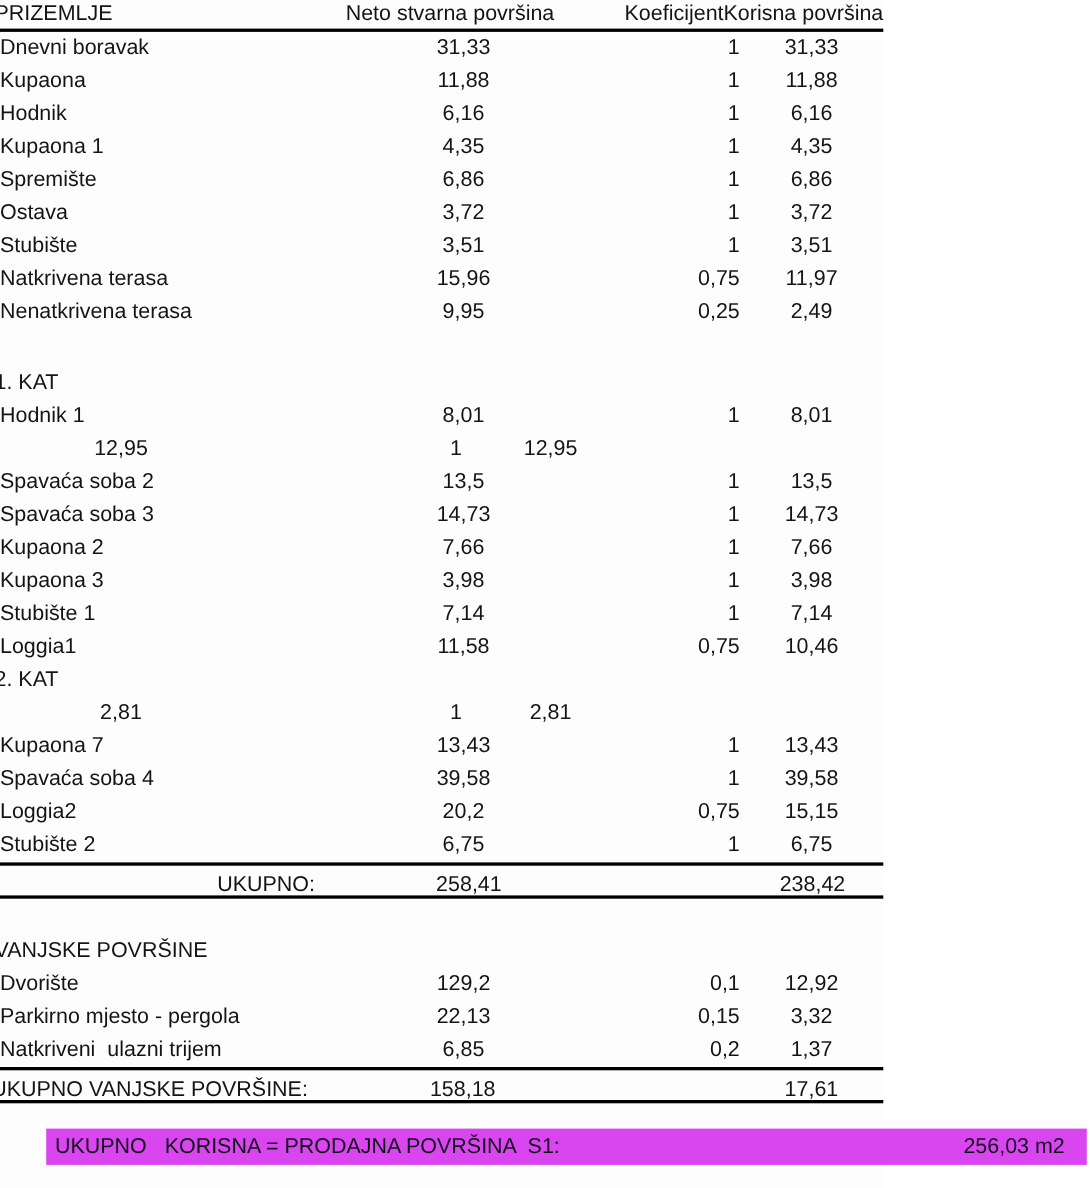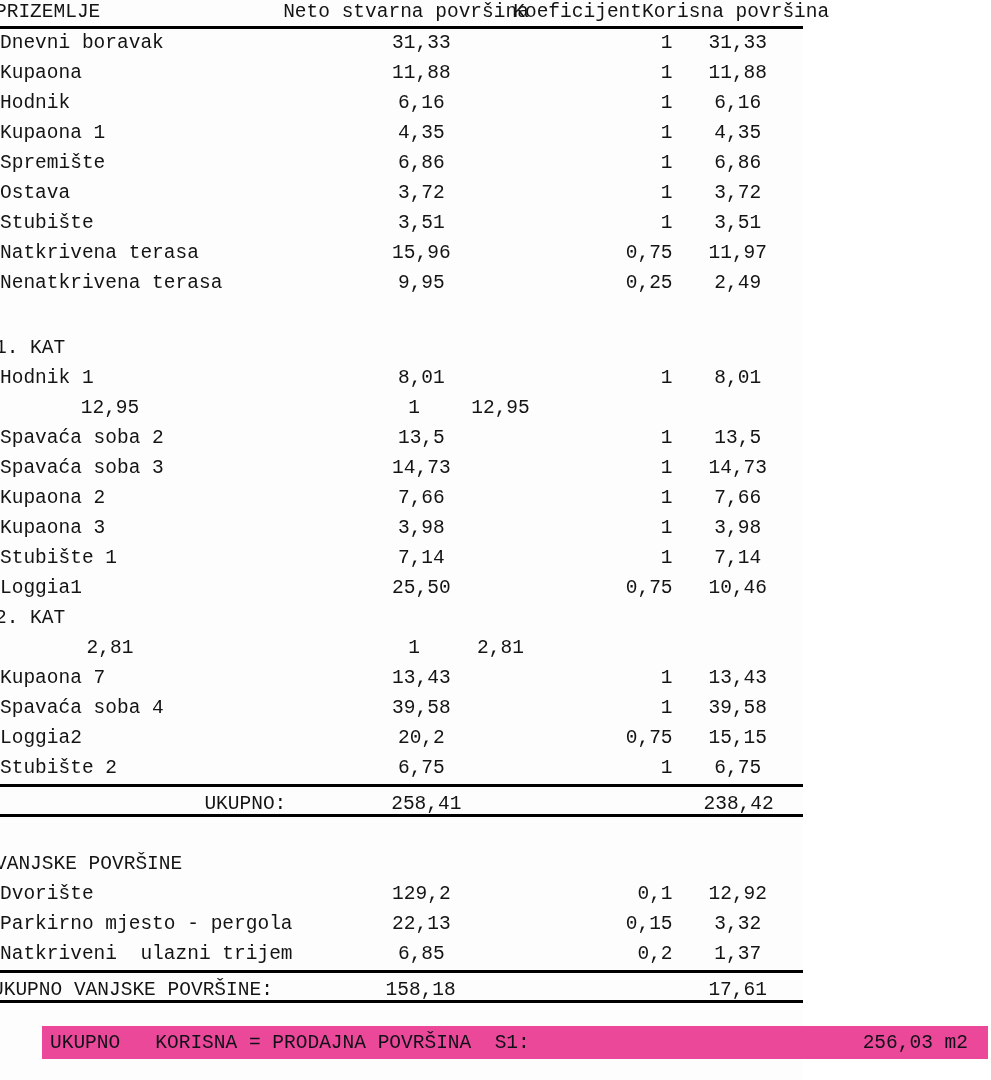--- a/index.html
+++ b/index.html
@@ -7,21 +7,20 @@
   body {
     width: 991px; height: 1080px;
     font-family: "Liberation Sans", sans-serif;
     color: #141414;
     overflow: hidden;
   }
   .page {
     position: relative;
     width: 803px; height: 1080px;
     background: #fdfdfd;
-    font-family: Liberation Mono, monospace;
   }
   
   .row {
     display: flex;
     align-items: center;
     height: 30px;
     font-size: 19.5px;
     line-height: 1;
     white-space: pre;
   }
@@ -94,34 +93,34 @@
       <div class="row item"><div class="c1">Nenatkrivena terasa</div><div class="c2">9,95</div><div class="c3">0,25</div><div class="c4">2,49</div></div>
       <div class="gap" style="height: 35px;"></div>
       <div class="row section"><div class="c1">1. KAT</div><div class="c2"></div><div class="c3"></div><div class="c4"></div></div>
       <div class="row item"><div class="c1">Hodnik 1</div><div class="c2">8,01</div><div class="c3">1</div><div class="c4">8,01</div></div>
       <div class="row item"><div class="c2">12,95</div><div class="c3">1</div><div class="c4">12,95</div></div>
       <div class="row item"><div class="c1">Spavaća soba 2</div><div class="c2">13,5</div><div class="c3">1</div><div class="c4">13,5</div></div>
       <div class="row item"><div class="c1">Spavaća soba 3</div><div class="c2">14,73</div><div class="c3">1</div><div class="c4">14,73</div></div>
       <div class="row item"><div class="c1">Kupaona 2</div><div class="c2">7,66</div><div class="c3">1</div><div class="c4">7,66</div></div>
       <div class="row item"><div class="c1">Kupaona 3</div><div class="c2">3,98</div><div class="c3">1</div><div class="c4">3,98</div></div>
       <div class="row item"><div class="c1">Stubište 1</div><div class="c2">7,14</div><div class="c3">1</div><div class="c4">7,14</div></div>
-      <div class="row item"><div class="c1">Loggia1</div><div class="c2">25,50</div><div class="c3">0,75</div><div class="c4">10,46</div></div>
+      <div class="row item"><div class="c1">Loggia1</div><div class="c2">11,58</div><div class="c3">0,75</div><div class="c4">10,46</div></div>
       <div class="row section"><div class="c1">2. KAT</div><div class="c2"></div><div class="c3"></div><div class="c4"></div></div>
       <div class="row item"><div class="c2">2,81</div><div class="c3">1</div><div class="c4">2,81</div></div>
       <div class="row item"><div class="c1">Kupaona 7</div><div class="c2">13,43</div><div class="c3">1</div><div class="c4">13,43</div></div>
       <div class="row item"><div class="c1">Spavaća soba 4</div><div class="c2">39,58</div><div class="c3">1</div><div class="c4">39,58</div></div>
       <div class="row item"><div class="c1">Loggia2</div><div class="c2">20,2</div><div class="c3">0,75</div><div class="c4">15,15</div></div>
       <div class="row item"><div class="c1">Stubište 2</div><div class="c2">6,75</div><div class="c3">1</div><div class="c4">6,75</div></div>
       <div class="row total label-right"><div class="c1">UKUPNO:</div><div class="c2">258,41</div><div class="c3"></div><div class="c4">238,42</div></div>
       <div class="gap" style="height: 33px;"></div>
       <div class="row section"><div class="c1">VANJSKE POVRŠINE</div><div class="c2"></div><div class="c3"></div><div class="c4"></div></div>
       <div class="row item"><div class="c1">Dvorište</div><div class="c2">129,2</div><div class="c3">0,1</div><div class="c4">12,92</div></div>
       <div class="row item"><div class="c1">Parkirno mjesto - pergola</div><div class="c2">22,13</div><div class="c3">0,15</div><div class="c4">3,32</div></div>
       <div class="row item"><div class="c1">Natkriveni  ulazni trijem</div><div class="c2">6,85</div><div class="c3">0,2</div><div class="c4">1,37</div></div>
       <div class="row total label-left"><div class="c1">UKUPNO VANJSKE POVRŠINE:</div><div class="c2">158,18</div><div class="c3"></div><div class="c4">17,61</div></div>
     </div>
 
-  <div class="summary-band" style="background: #ec4899;">
+  <div class="summary-band" style="background: #d946ef;">
     <span>UKUPNO   KORISNA = PRODAJNA POVRŠINA  S1:</span>
     <span>256,03 m2</span>
   </div>
 
 </div>
 
 </body></html>

